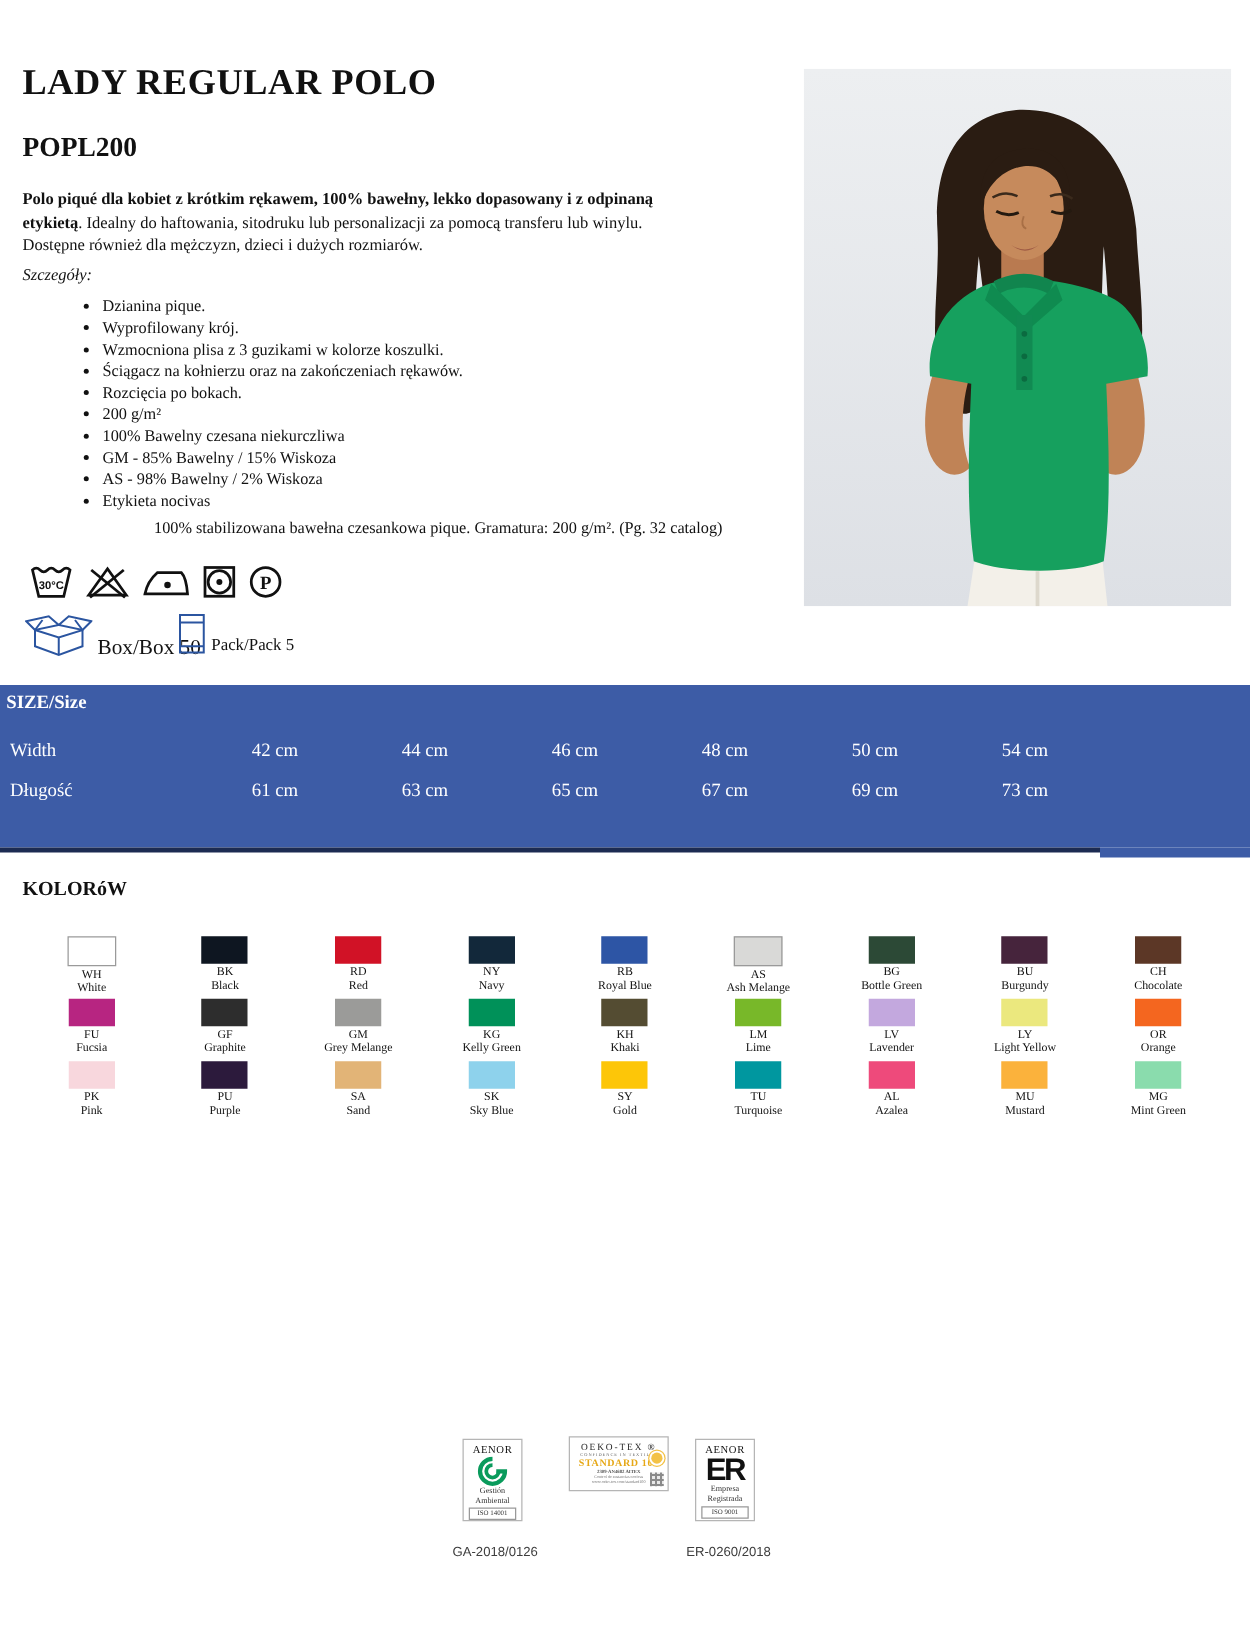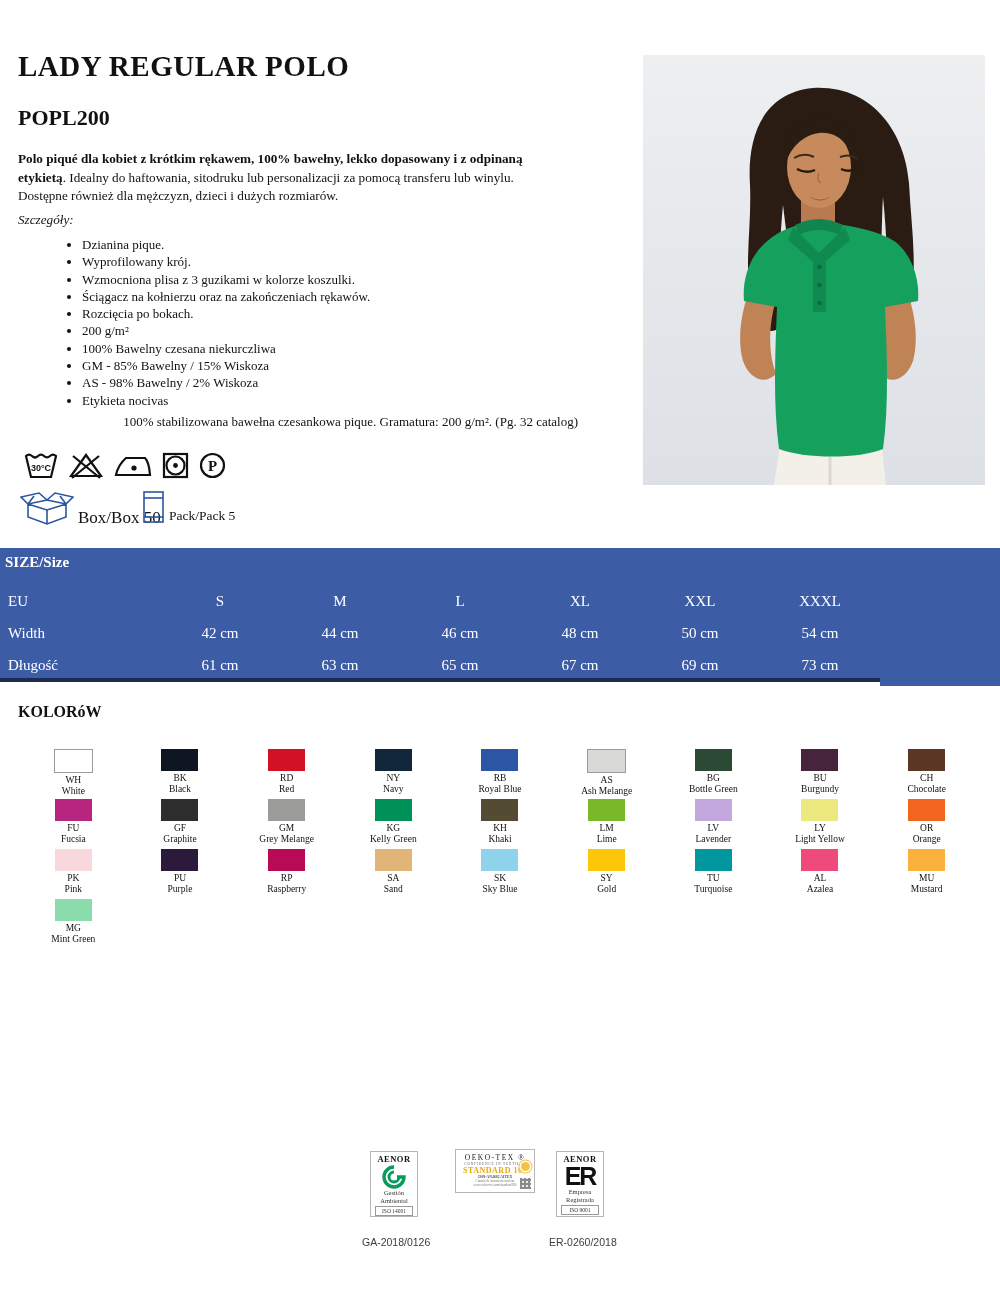--- a/index.html
+++ b/index.html
@@ -51,21 +51,21 @@
   .swatch.melange{background-image:
       repeating-linear-gradient(115deg, rgba(255,255,255,.6) 0 2px, rgba(110,110,110,.28) 2px 3px, rgba(255,255,255,0) 3px 5px);}
   .sw-code{font-size:9.5px;line-height:11px;margin-top:2px;}
   .sw-name{font-size:9.5px;line-height:11px;white-space:nowrap;}
 
   
   .cert{position:absolute;background:#fff;border:1px solid #b5b5b5;text-align:center;
         font-family:"Liberation Serif", serif;}
   .cert-ga{left:370px;top:1151px;width:46px;height:64px;}
   .cert-er{left:556px;top:1151px;width:46px;height:64px;}
-  .cert-brand{font-size:8.5px;font-weight:bold;letter-spacing:.5px;margin-top:2px;}
+  .cert-brand{font-size:8.5px;font-weight:normal;letter-spacing:.5px;margin-top:2px;}
   .cert-sub{font-size:6.5px;line-height:7.5px;color:#333;}
   .cert-iso{font-size:5.5px;border:1px solid #999;margin:2px 4px 0 4px;padding:1px 0;color:#333;}
   .ga-emblem{margin:1px auto 0 auto;display:block;}
   .er-mono{font-family:"Liberation Sans",sans-serif;font-size:25px;line-height:24px;font-weight:bold;
            letter-spacing:-2px;color:#111;}
   .cert-oeko{left:455px;top:1149px;width:78px;height:42px;}
   .oeko-brand{font-size:7.5px;letter-spacing:1.5px;margin-top:3px;color:#222;}
   .oeko-sub{font-size:3.5px;letter-spacing:.8px;color:#666;}
   .oeko-std{font-size:8px;font-weight:bold;color:#e6a817;letter-spacing:.5px;}
   .oeko-cert{font-size:3.8px;color:#555;font-weight:bold;}
@@ -188,29 +188,20 @@
       <circle cx="176.5" cy="230" r="2.3" fill="#0b6b40"></circle>
       <circle cx="176.5" cy="248" r="2.3" fill="#0b6b40"></circle>
     </g>
   </svg>
 
   <div class="size-table">
     <div class="size-table-bg" style="background: rgb(61, 92, 166);"></div>
     <div class="st-heading">SIZE/Size</div>
     <div class="st-rows">
         <div class="st-row">
-          <div class="st-label">EU</div>
-          <div class="st-cell">S</div>
-          <div class="st-cell">M</div>
-          <div class="st-cell">L</div>
-          <div class="st-cell">XL</div>
-          <div class="st-cell">XXL</div>
-          <div class="st-cell">XXXL</div>
-        </div>
-        <div class="st-row">
           <div class="st-label">Width</div>
           <div class="st-cell">42 cm</div>
           <div class="st-cell">44 cm</div>
           <div class="st-cell">46 cm</div>
           <div class="st-cell">48 cm</div>
           <div class="st-cell">50 cm</div>
           <div class="st-cell">54 cm</div>
         </div>
         <div class="st-row">
           <div class="st-label">Długość</div>
@@ -322,25 +313,20 @@
         <div class="swatch" style="background: rgb(248, 215, 221);"></div>
         <div class="sw-code">PK</div>
         <div class="sw-name">Pink</div>
       </div>
       <div class="color-cell">
         <div class="swatch" style="background: rgb(44, 26, 60);"></div>
         <div class="sw-code">PU</div>
         <div class="sw-name">Purple</div>
       </div>
       <div class="color-cell">
-        <div class="swatch" style="background: rgb(183, 11, 85);"></div>
-        <div class="sw-code">RP</div>
-        <div class="sw-name">Raspberry</div>
-      </div>
-      <div class="color-cell">
         <div class="swatch" style="background: rgb(226, 180, 119);"></div>
         <div class="sw-code">SA</div>
         <div class="sw-name">Sand</div>
       </div>
       <div class="color-cell">
         <div class="swatch" style="background: rgb(142, 210, 236);"></div>
         <div class="sw-code">SK</div>
         <div class="sw-name">Sky Blue</div>
       </div>
       <div class="color-cell">

